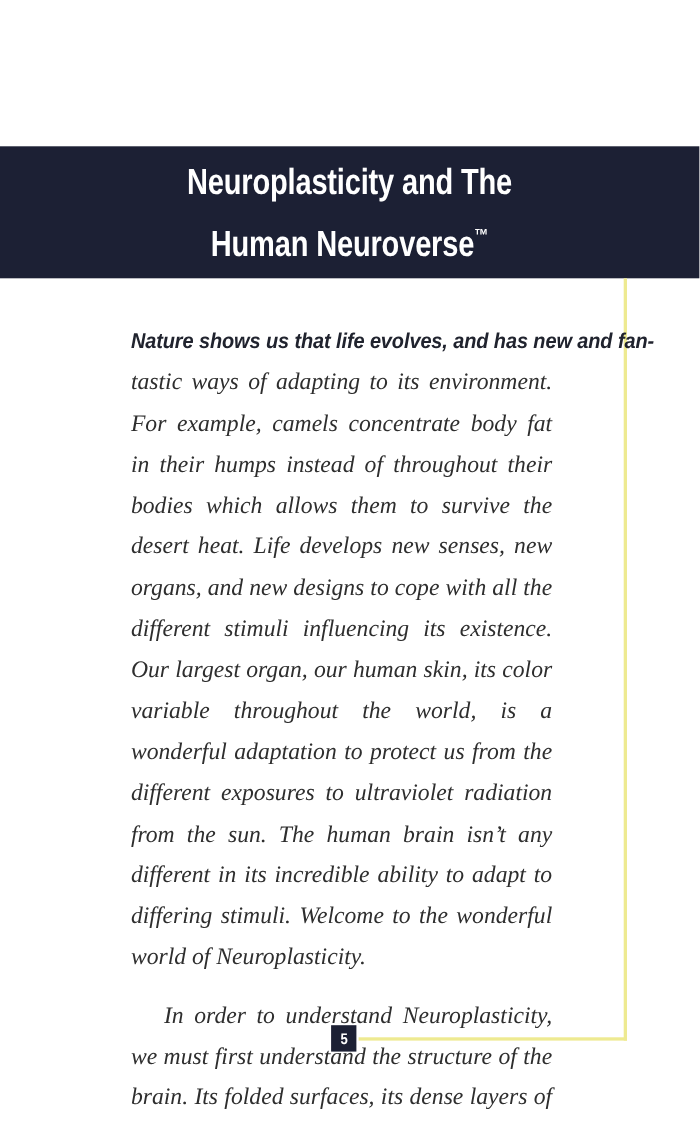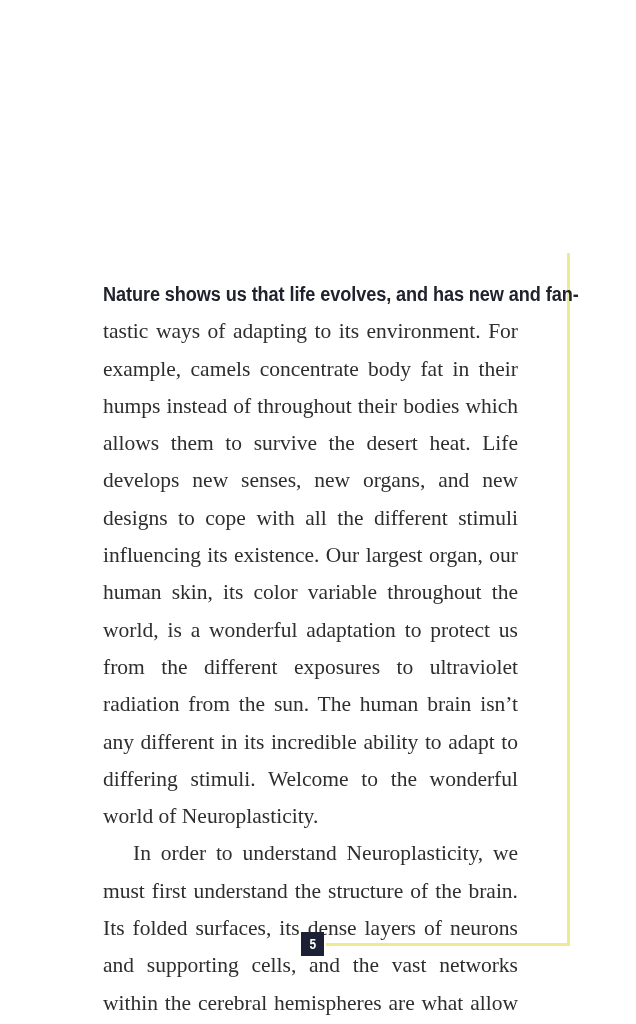--- a/index.html
+++ b/index.html
@@ -75,28 +75,29 @@
   }
 
   
   .body-col {
     position: absolute;
     left: 103px;
     top: 276px;
     width: 415px;
   }
   .para {
-    margin: 0;
+    margin: 16px;
     color: #2e2e2e;
     font-family: "Liberation Serif", serif;
     font-size: 21.5px;
     line-height: 37.3px;
     text-align: justify;
     text-justify: inter-word;
     hyphens: manual;
+    font-style: italic;
   }
   .para + .para {
     text-indent: 30px;
   }
   .lead-line {
     display: block;
     font-family: "Liberation Sans Narrow", "Liberation Sans", sans-serif;
     font-weight: bold;
     font-size: 19.5px;
     line-height: 37.3px;
@@ -126,20 +127,24 @@
     font-size: 14px;
     line-height: 1;
     transform: scaleX(0.85);
   }
 </style>
 </head>
 <body>
 
 <div class="page">
 
+  <div class="header-band">
+    <div class="chapter-title">Neuroplasticity and The</div>
+    <div class="chapter-title"><span>Human Neuroverse</span><span class="tm">™</span></div>
+  </div>
 
   <div class="rule-vertical"></div>
   <div class="rule-horizontal"></div>
 
   <div class="body-col">
     <p class="para"><span class="lead-line">Nature shows us that life evolves, and has new and fan-</span><span>tastic ways of adapting to its environment. For ex­ample, camels concentrate body fat in their humps instead of throughout their bodies which allows them to survive the desert heat. Life develops new senses, new organs, and new designs to cope with all the different stimuli influencing its existence. Our largest organ, our human skin, its color vari­able throughout the world, is a wonderful adap­tation to protect us from the different exposures to ultraviolet radiation from the sun. The human brain isn’t any different in its incredible ability to adapt to differing stimuli. Welcome to the wonderful world of Neuroplasticity.</span></p>
     <p class="para"><span>In order to understand Neuroplasticity, we must first understand the structure of the brain. Its folded surfaces, its dense layers of neurons and supporting cells, and the vast networks within the cerebral hemispheres are what allow our brains to evolve with every experience and thought we have.</span></p>
   </div>
 
   <div class="page-number-box">

